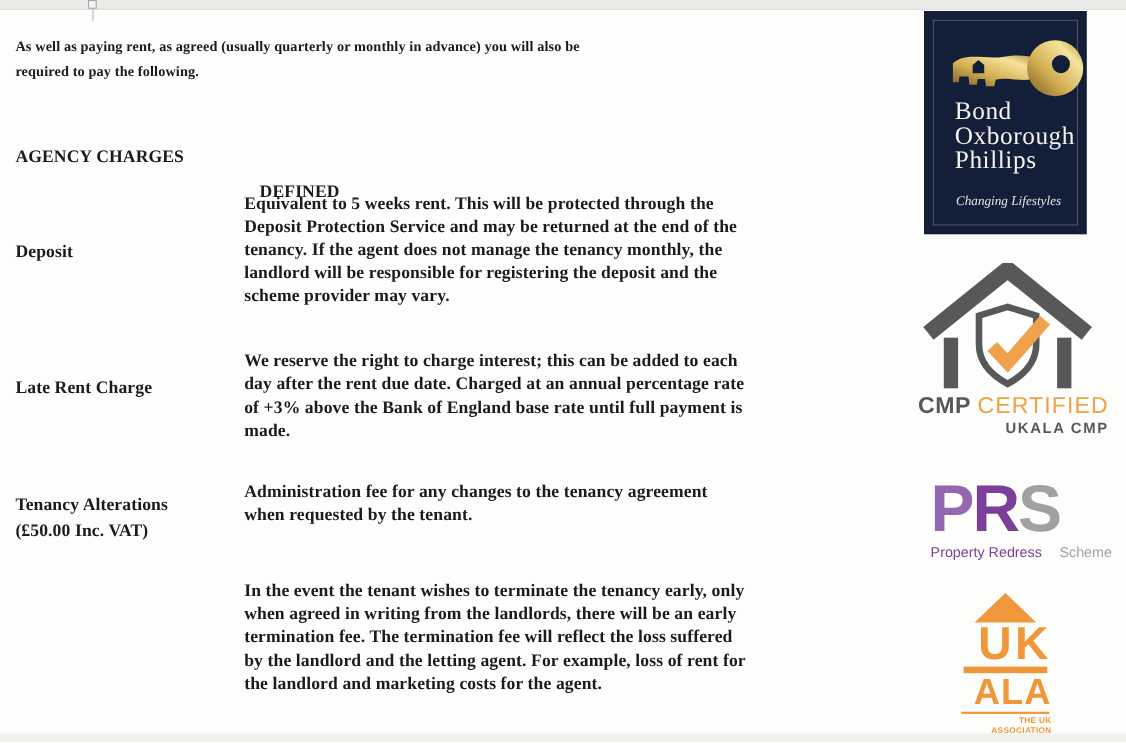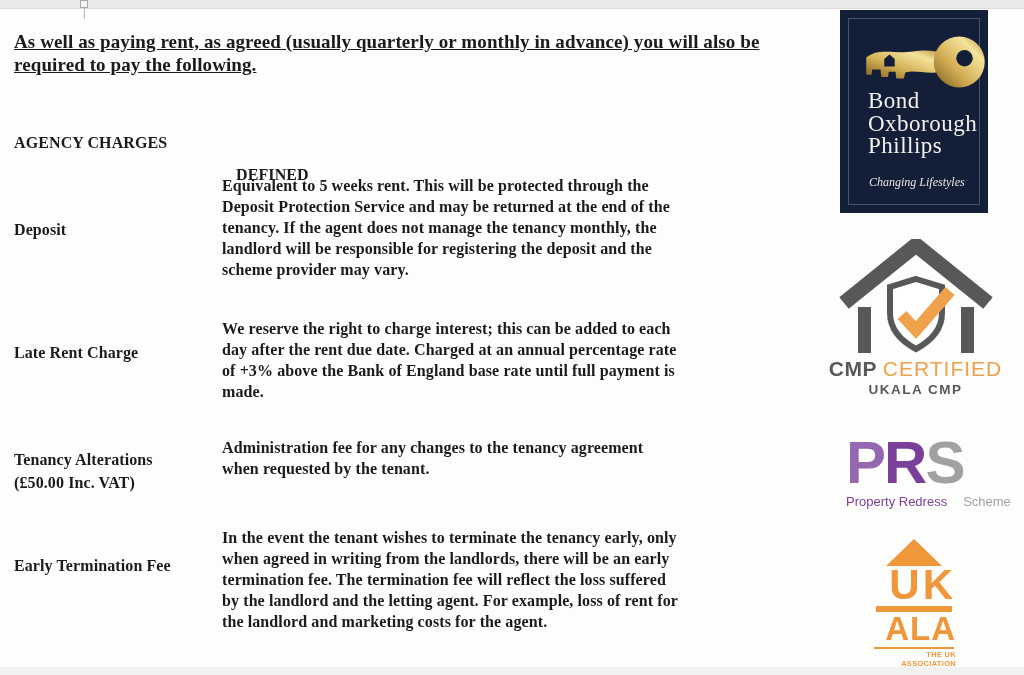--- a/index.html
+++ b/index.html
@@ -27,21 +27,21 @@
   .cm-line { width: 1px; height: 11px; background: #b8b8b8; margin-left: 4px; }
 
   .intro, .hdr, .label, .desc {
     position: absolute;
     font-weight: bold;
     font-size: 16px;
     line-height: 21px;
     white-space: pre;
     letter-spacing: 0.1px;
   }
-  .intro { left: 14px; top: 31px; line-height: 22.5px; font-size: 19px; text-decoration: underline; }
+  .intro { left: 14px; top: 31px; line-height: 22.5px; font-size: 13px; }
   .hdr-charges { left: 14px; top: 132px; }
   .hdr-defined { left: 236px; top: 132px; margin-top: 32px; }
   .label { left: 14px; line-height: 23px; }
   .desc  { left: 222px; }
 
   
   .bond {
     position: absolute; left: 840px; top: 10px; width: 148px; height: 203px;
     background: var(--navy, #131f38);
   }
@@ -56,21 +56,21 @@
     font-size: 23px; line-height: 22.5px; color: #f3f1ec;
     white-space: pre-line; letter-spacing: 0.5px;
   }
   .bond-tagline {
     position: absolute; left: 29px; top: 165px;
     font-family: "Liberation Serif", serif;
     font-style: italic; font-size: 12px; color: #e8e6e1;
   }
 
   
-  .cmp { position: absolute; left: 823px; top: 239px; width: 185px; text-align: center; font-family: "Liberation Sans", sans-serif; }
+  .cmp { position: absolute; left: 823px; top: 239px; width: 185px; text-align: right; font-family: "Liberation Sans", sans-serif; }
   .cmp-house { display: block; margin: 0 auto; width: 162px; height: 118px; }
   .cmp-line1 { margin-top: 0; font-size: 21px; white-space: nowrap; }
   .cmp-strong { font-weight: bold; color: var(--cmp-gray, #57585a); letter-spacing: 0.5px; }
   .cmp-light  { font-weight: normal; color: var(--cmp-orange, #efa14c); letter-spacing: 1px; }
   .cmp-sub { margin-top: 1px; font-size: 13.5px; font-weight: bold; color: var(--cmp-gray, #57585a); letter-spacing: 1.5px; }
 
   
   .prs { position: absolute; left: 846px; top: 434px; width: 160px; font-family: "Liberation Sans", sans-serif; }
   .prs-letters { font-size: 60px; font-weight: 800; line-height: 58px; letter-spacing: -2px; }
   .prs-p { color: var(--prs-purple-light, #9468b0); }
@@ -121,21 +121,20 @@
   <div class="desc" style="top:318px">We reserve the right to charge interest; this can be added to each
 day after the rent due date. Charged at an annual percentage rate
 of +3% above the Bank of England base rate until full payment is
 made.</div>
 
   <div class="label" style="top:448px">Tenancy Alterations
 (£50.00 Inc. VAT)</div>
   <div class="desc" style="top:437px">Administration fee for any changes to the tenancy agreement
 when requested by the tenant.</div>
 
-  <div class="label" style="top:554px">Early Termination Fee</div>
   <div class="desc" style="top:527px">In the event the tenant wishes to terminate the tenancy early, only
 when agreed in writing from the landlords, there will be an early
 termination fee. The termination fee will reflect the loss suffered
 by the landlord and the letting agent. For example, loss of rent for
 the landlord and marketing costs for the agent.</div>
 
   <div class="bond">
     <div class="bond-border"></div>
     <svg class="bond-key" viewBox="0 0 170 80" aria-hidden="true">
       <defs>

